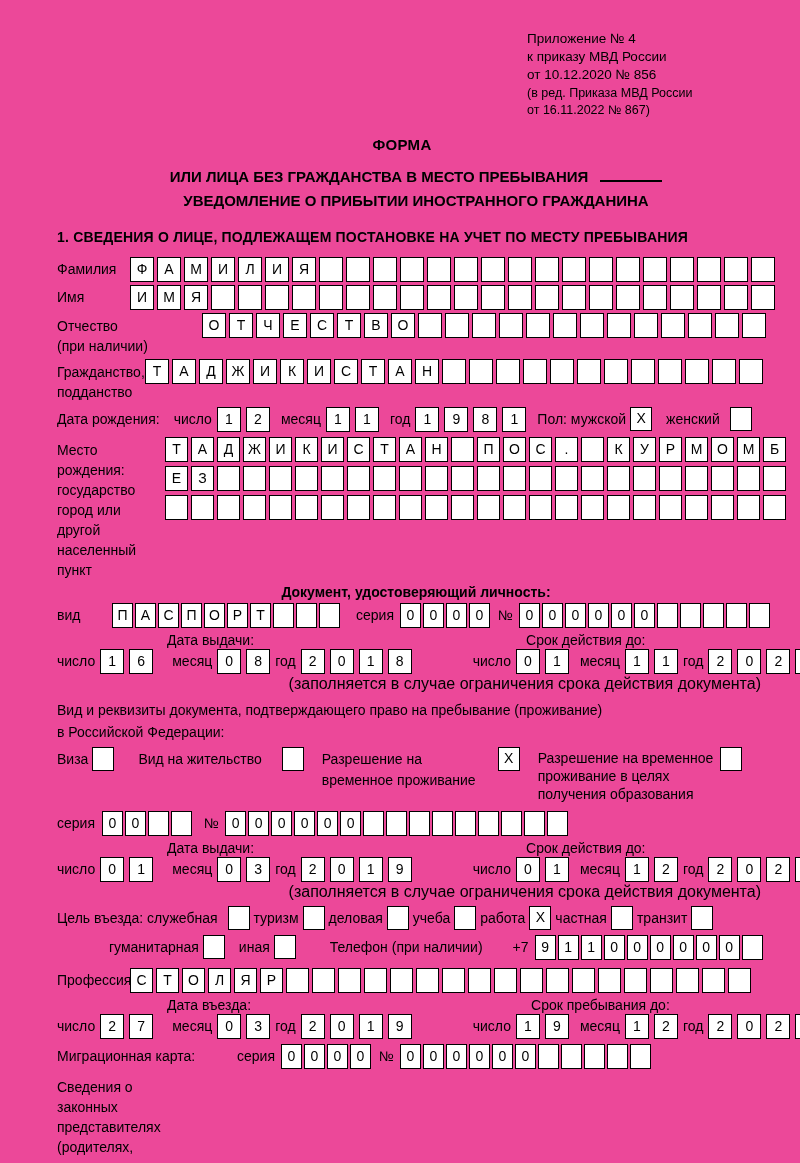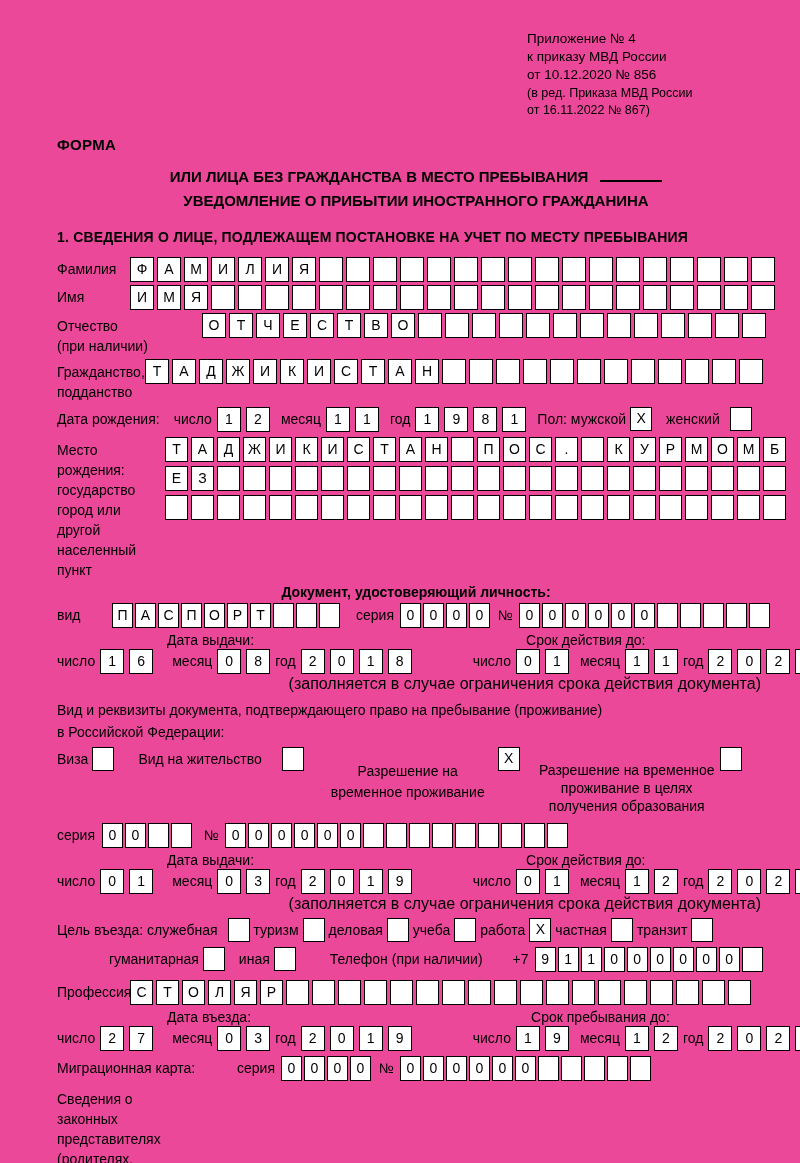--- a/index.html
+++ b/index.html
@@ -3,21 +3,21 @@
 <meta charset="utf-8">
 <style>
   html,body{margin:0;padding:0;background:#888;}
   .page{
     width:800px;height:1163px;margin:0 auto;background:#ec4899;color:#000;
     font-family:Liberation Sans, sans-serif;
     box-sizing:border-box;padding:30px 25px 12px 57px;overflow:hidden;position:relative;
   }
   .hdr-right{width:248px;margin-left:auto;font-size:13.5px;line-height:1.35;}
   .hdr-right .sub{font-size:12.5px;}
-  .forma{font-weight:bold;font-size:15px;text-align:left;margin:18px 28px 0 0;letter-spacing:.3px;}
+  .forma{font-weight:bold;font-size:15px;text-align:center;margin:18px 28px 0 0;letter-spacing:.3px;}
   .title{font-weight:bold;font-size:15px;text-align:center;margin-top:12px;line-height:1.55;}
   .uline{display:inline-block;width:62px;border-bottom:2px solid #000;margin-left:12px;vertical-align:baseline;}
   .sec{font-weight:bold;font-size:14px;margin-top:17px;letter-spacing:.2px;}
   .row{display:flex;align-items:flex-start;margin-top:3px;font-size:14px;line-height:25px;}
   .lbl{flex-shrink:0;}
   .stack{flex-shrink:0;line-height:20px;padding-top:3px;}
   .w73{width:73px}.w88{width:88px}.w108{width:108px}.w145{width:145px}.w150{width:150px}
   .cells{display:flex;flex-wrap:nowrap;}
   .cell,.cbox{
     box-sizing:border-box;border:1.5px solid #000;background:#fff;
@@ -28,21 +28,21 @@
   .tight .cell{width:23px;}
   .crow .cell{width:21px;margin-right:2px;}
   .cbox{width:22px;height:24px;margin:0 4px;}
   .cellcol .cells{margin-bottom:4px;}
   .dochdr{font-weight:bold;font-size:14px;text-align:center;margin-top:4px;}
   .dhdr{display:flex;font-size:14px;margin-top:4px;}
   .drow .cell{margin-right:5px;}
   .dlbl{margin-right:5px;}
   .note{font-size:16px;text-align:right;padding-right:14px;margin-top:1px;}
   .para{font-size:14px;margin-top:6px;line-height:22px;}
-  .center{text-align:center;margin-top:12px;}
+  .center{text-align:left;}
   .w170{width:172px;line-height:21px;padding-top:2px;}
   .w175{width:178px;line-height:18px;padding-top:2px;}
   .ml6{margin-left:6px}.ml10{margin-left:10px}.ml14{margin-left:14px}.ml20{margin-left:20px}.ml30{margin-left:30px}
   .bottomnote{font-size:12.5px;margin:4px 0 0 168px;}
 </style>
 </head>
 <body>
 
 <div class="page">
 

